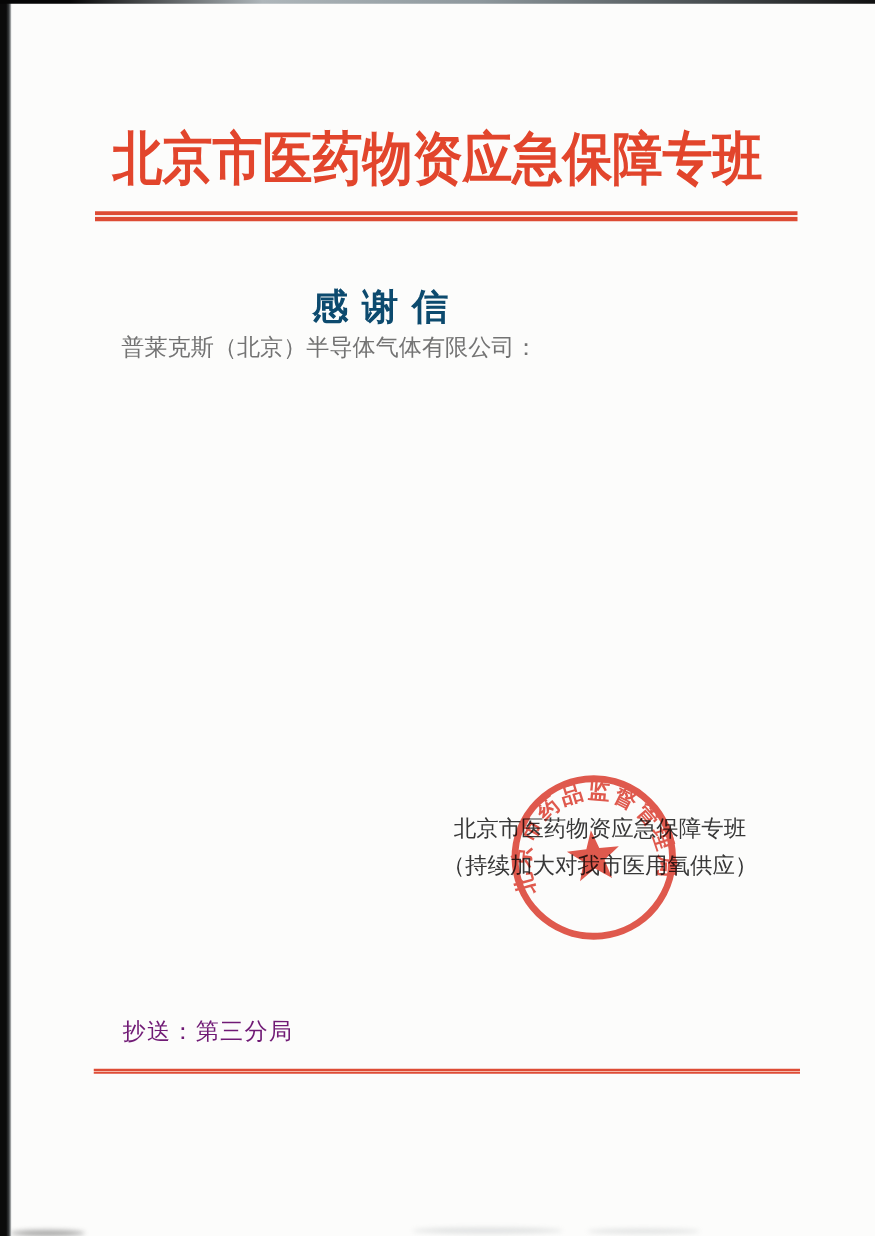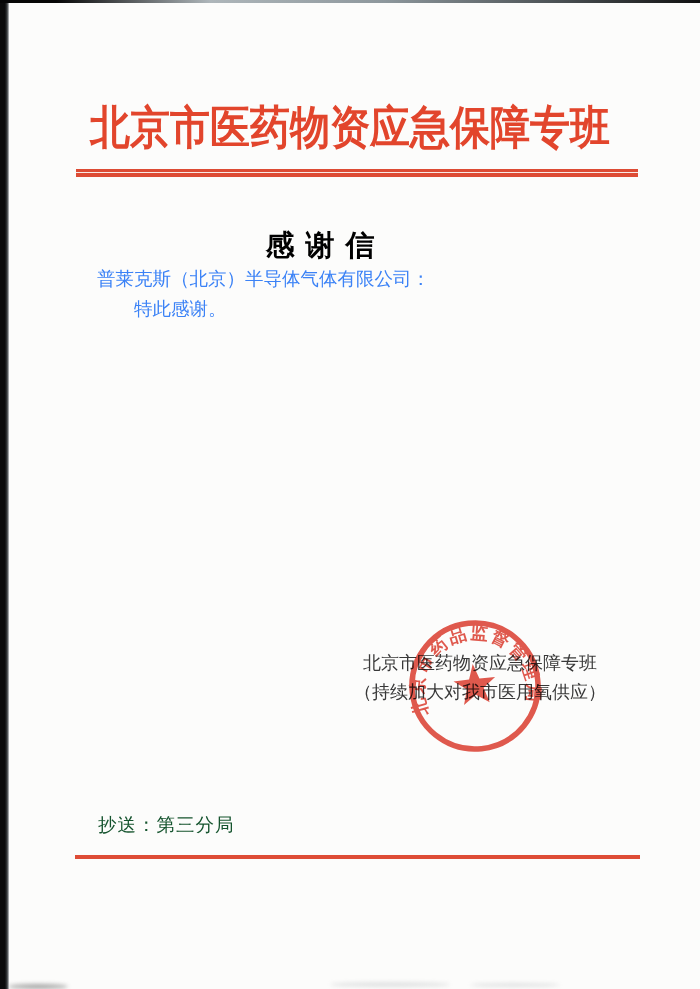--- a/index.html
+++ b/index.html
@@ -42,30 +42,30 @@
     letter-spacing:0px;
     white-space:nowrap;
   }
   .header-rule{
     position:absolute;left:76px;top:169px;width:562px;height:8px;
     background:linear-gradient(to bottom,#dd4b34 0 38%,#f8e9e5 38% 55%,#dd4b34 55% 100%);
   }
 
   
   .letter-title{
-    position:absolute;left:16px;top:226px;width:608px;
+    position:absolute;left:0;top:226px;width:608px;
     text-align:center;
-    font-size:29px;font-weight:bold;color:#000000;
+    font-size:29px;font-weight:bold;color:#0c4a6e;
     letter-spacing:11px;padding-left:11px;box-sizing:border-box;
   }
 
   
   .body-block{
     position:absolute;left:97px;top:264px;width:521px;
-    font-size:18.5px;line-height:30px;color:#3b82f6;
+    font-size:18.5px;line-height:30px;color:#737373;
     text-align:justify;
   }
   .body-block p{margin:0;text-indent:2em;}
   .body-block .recipient{text-indent:0;}
 
   
   .signature{
     position:absolute;left:350px;top:649px;width:260px;
     font-size:18px;line-height:29px;color:#383838;
     text-align:center;white-space:nowrap;
@@ -75,21 +75,21 @@
   
   .seal{
     position:absolute;left:405px;top:616px;width:140px;height:140px;
     z-index:3;opacity:.82;mix-blend-mode:multiply;
     transform:rotate(-6deg);
   }
 
   
   .cc-line{
     position:absolute;left:98px;top:812px;
-    font-size:18.5px;color:#14532d;letter-spacing:1px;
+    font-size:18.5px;color:#701a75;letter-spacing:1px;
   }
   .footer-rule{
     position:absolute;left:75px;top:855px;width:565px;height:4px;
     background:linear-gradient(to bottom,#de4c36 0 45%,#f4b9ab 45% 60%,#de4c36 60% 100%);
   }
 </style>
 </head>
 <body>
 
 <div class="page">
@@ -101,21 +101,20 @@
   <div class="smudge s3"></div>
 
   <div class="letterhead">北京市医药物资应急保障专班</div>
 
   <div class="header-rule"></div>
 
   <div class="letter-title">感谢信</div>
 
   <div class="body-block">
     <p class="recipient">普莱克斯（北京）半导体气体有限公司：</p>
-    <p>特此感谢。</p>
   </div>
 
   <div class="signature">
     <div class="sig-org">北京市医药物资应急保障专班</div>
     <div class="sig-proxy">（持续加大对我市医用氧供应）</div>
   </div>
 
   <svg class="seal" viewBox="0 0 140 140" xmlns="http://www.w3.org/2000/svg">
     <defs>
       <path id="sealArc" d="M 19.6 87.4 A 52 52 0 1 1 120.4 87.4" fill="none"></path>

